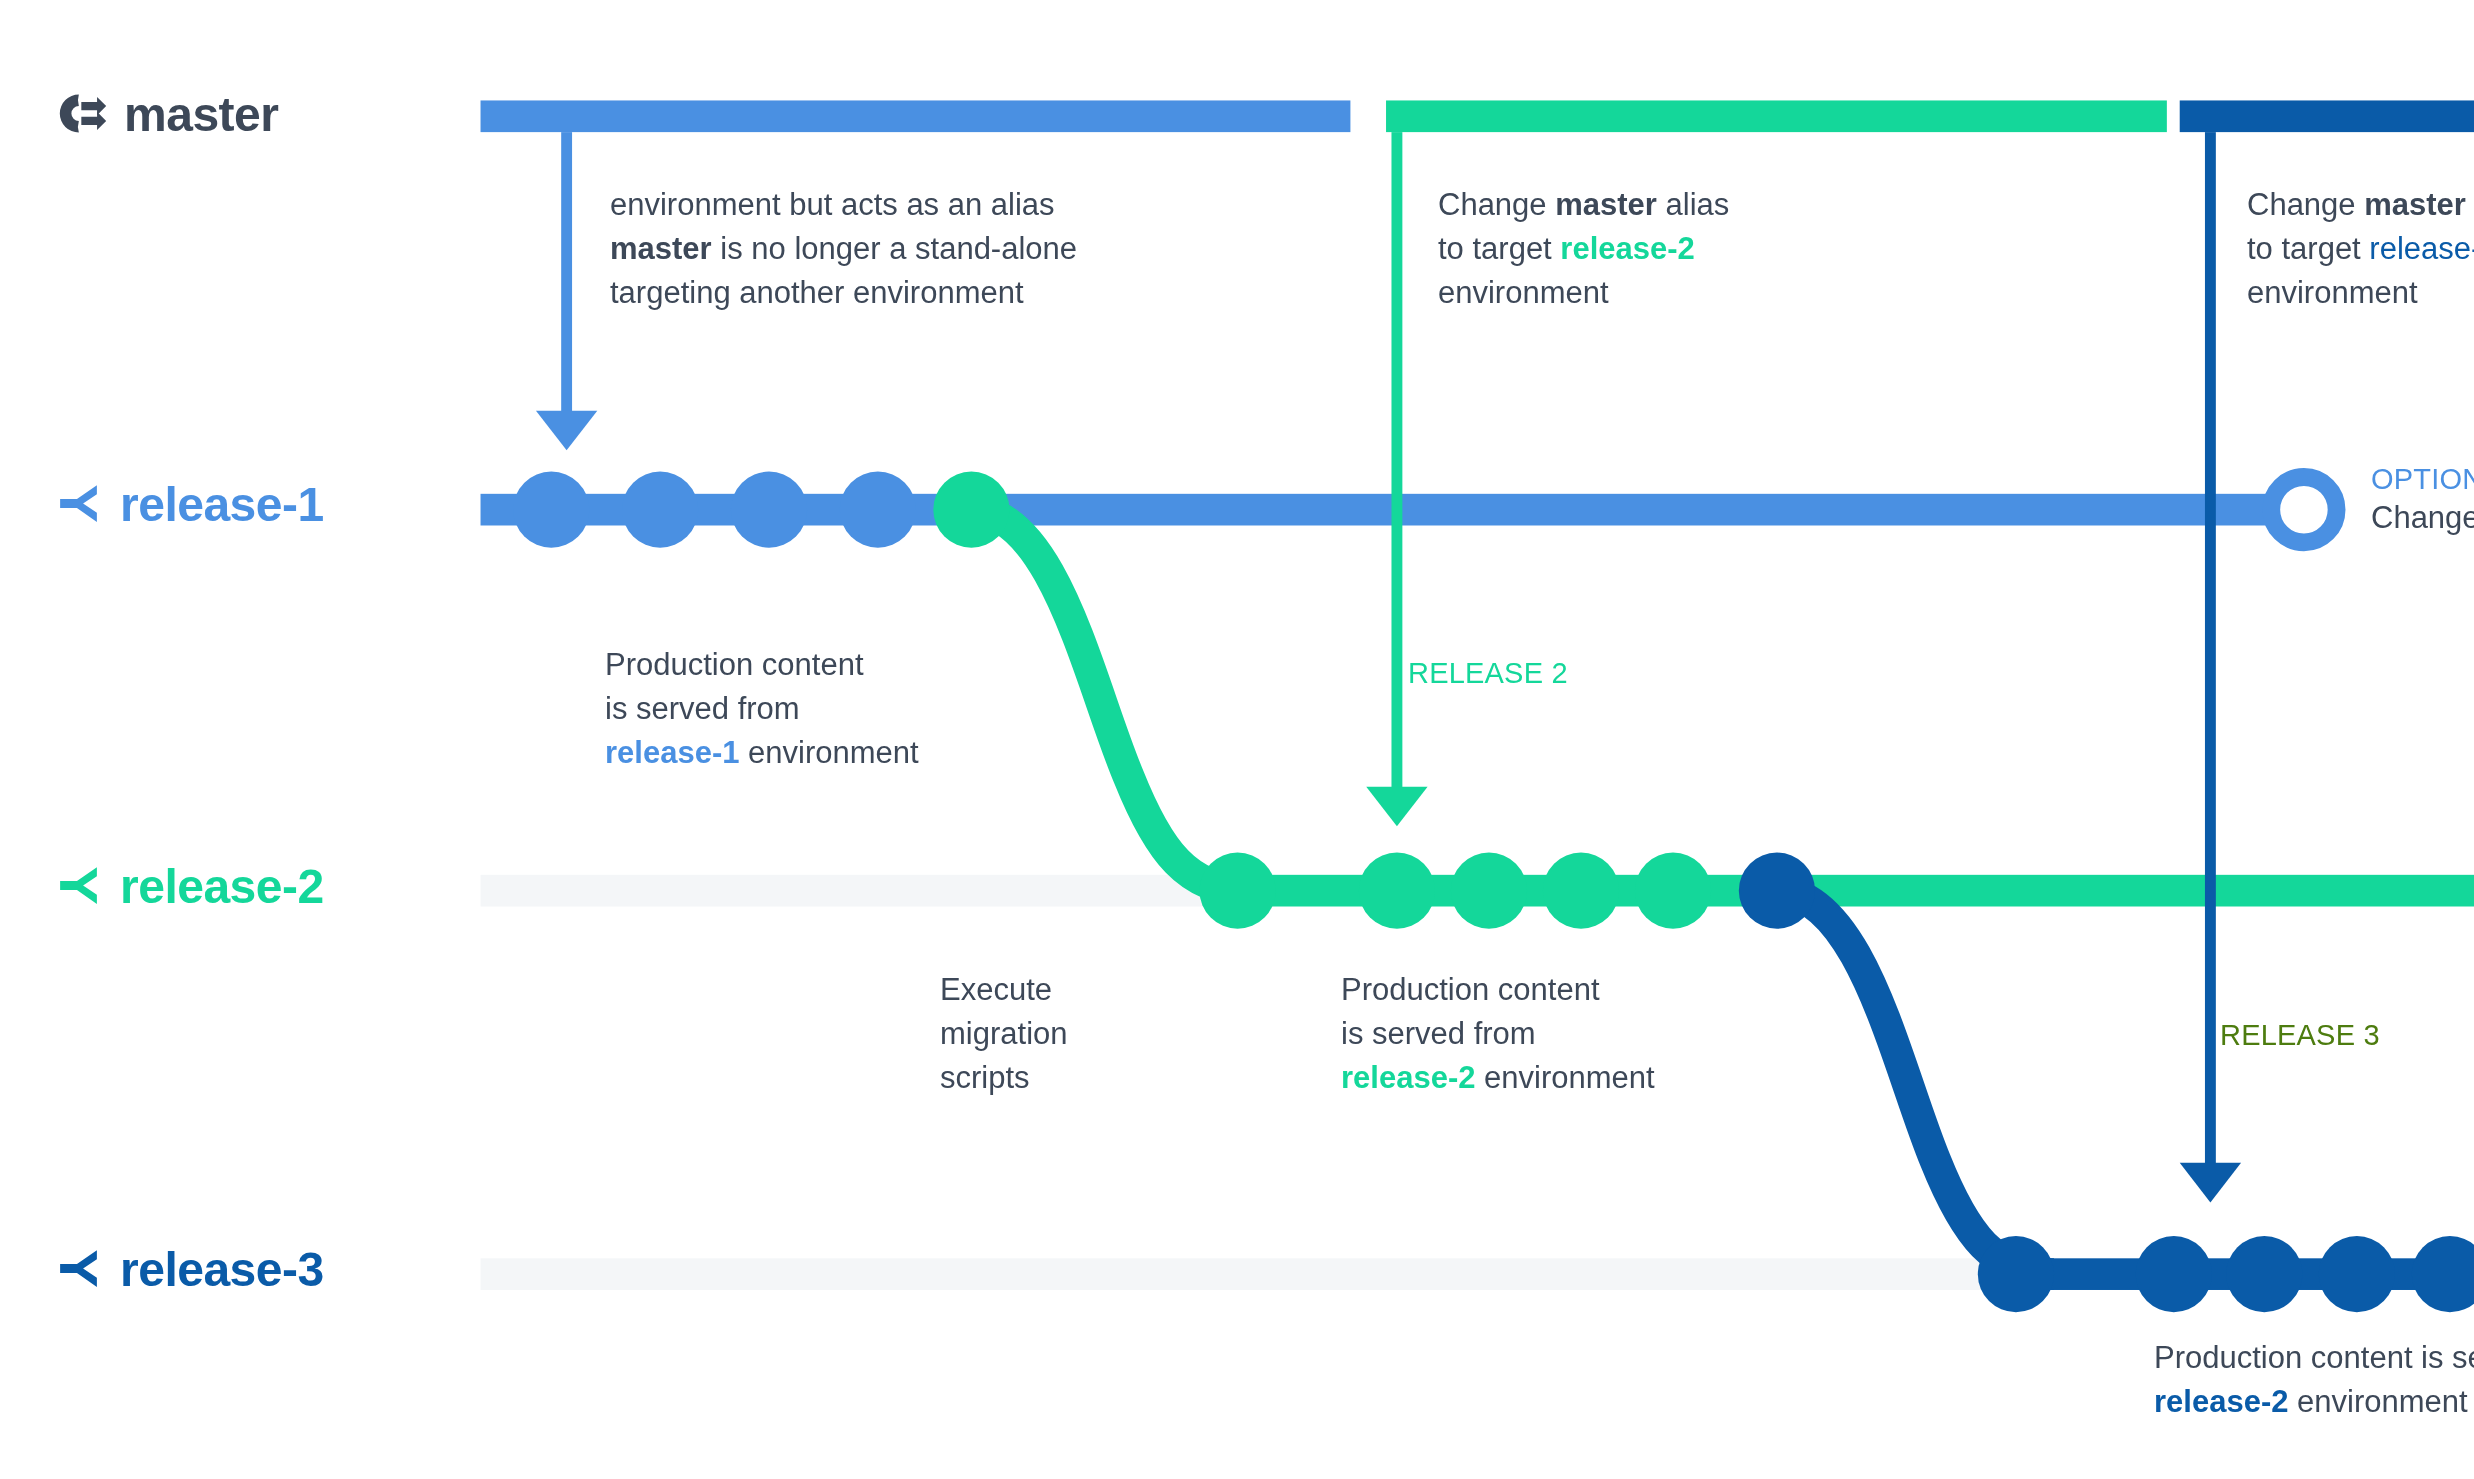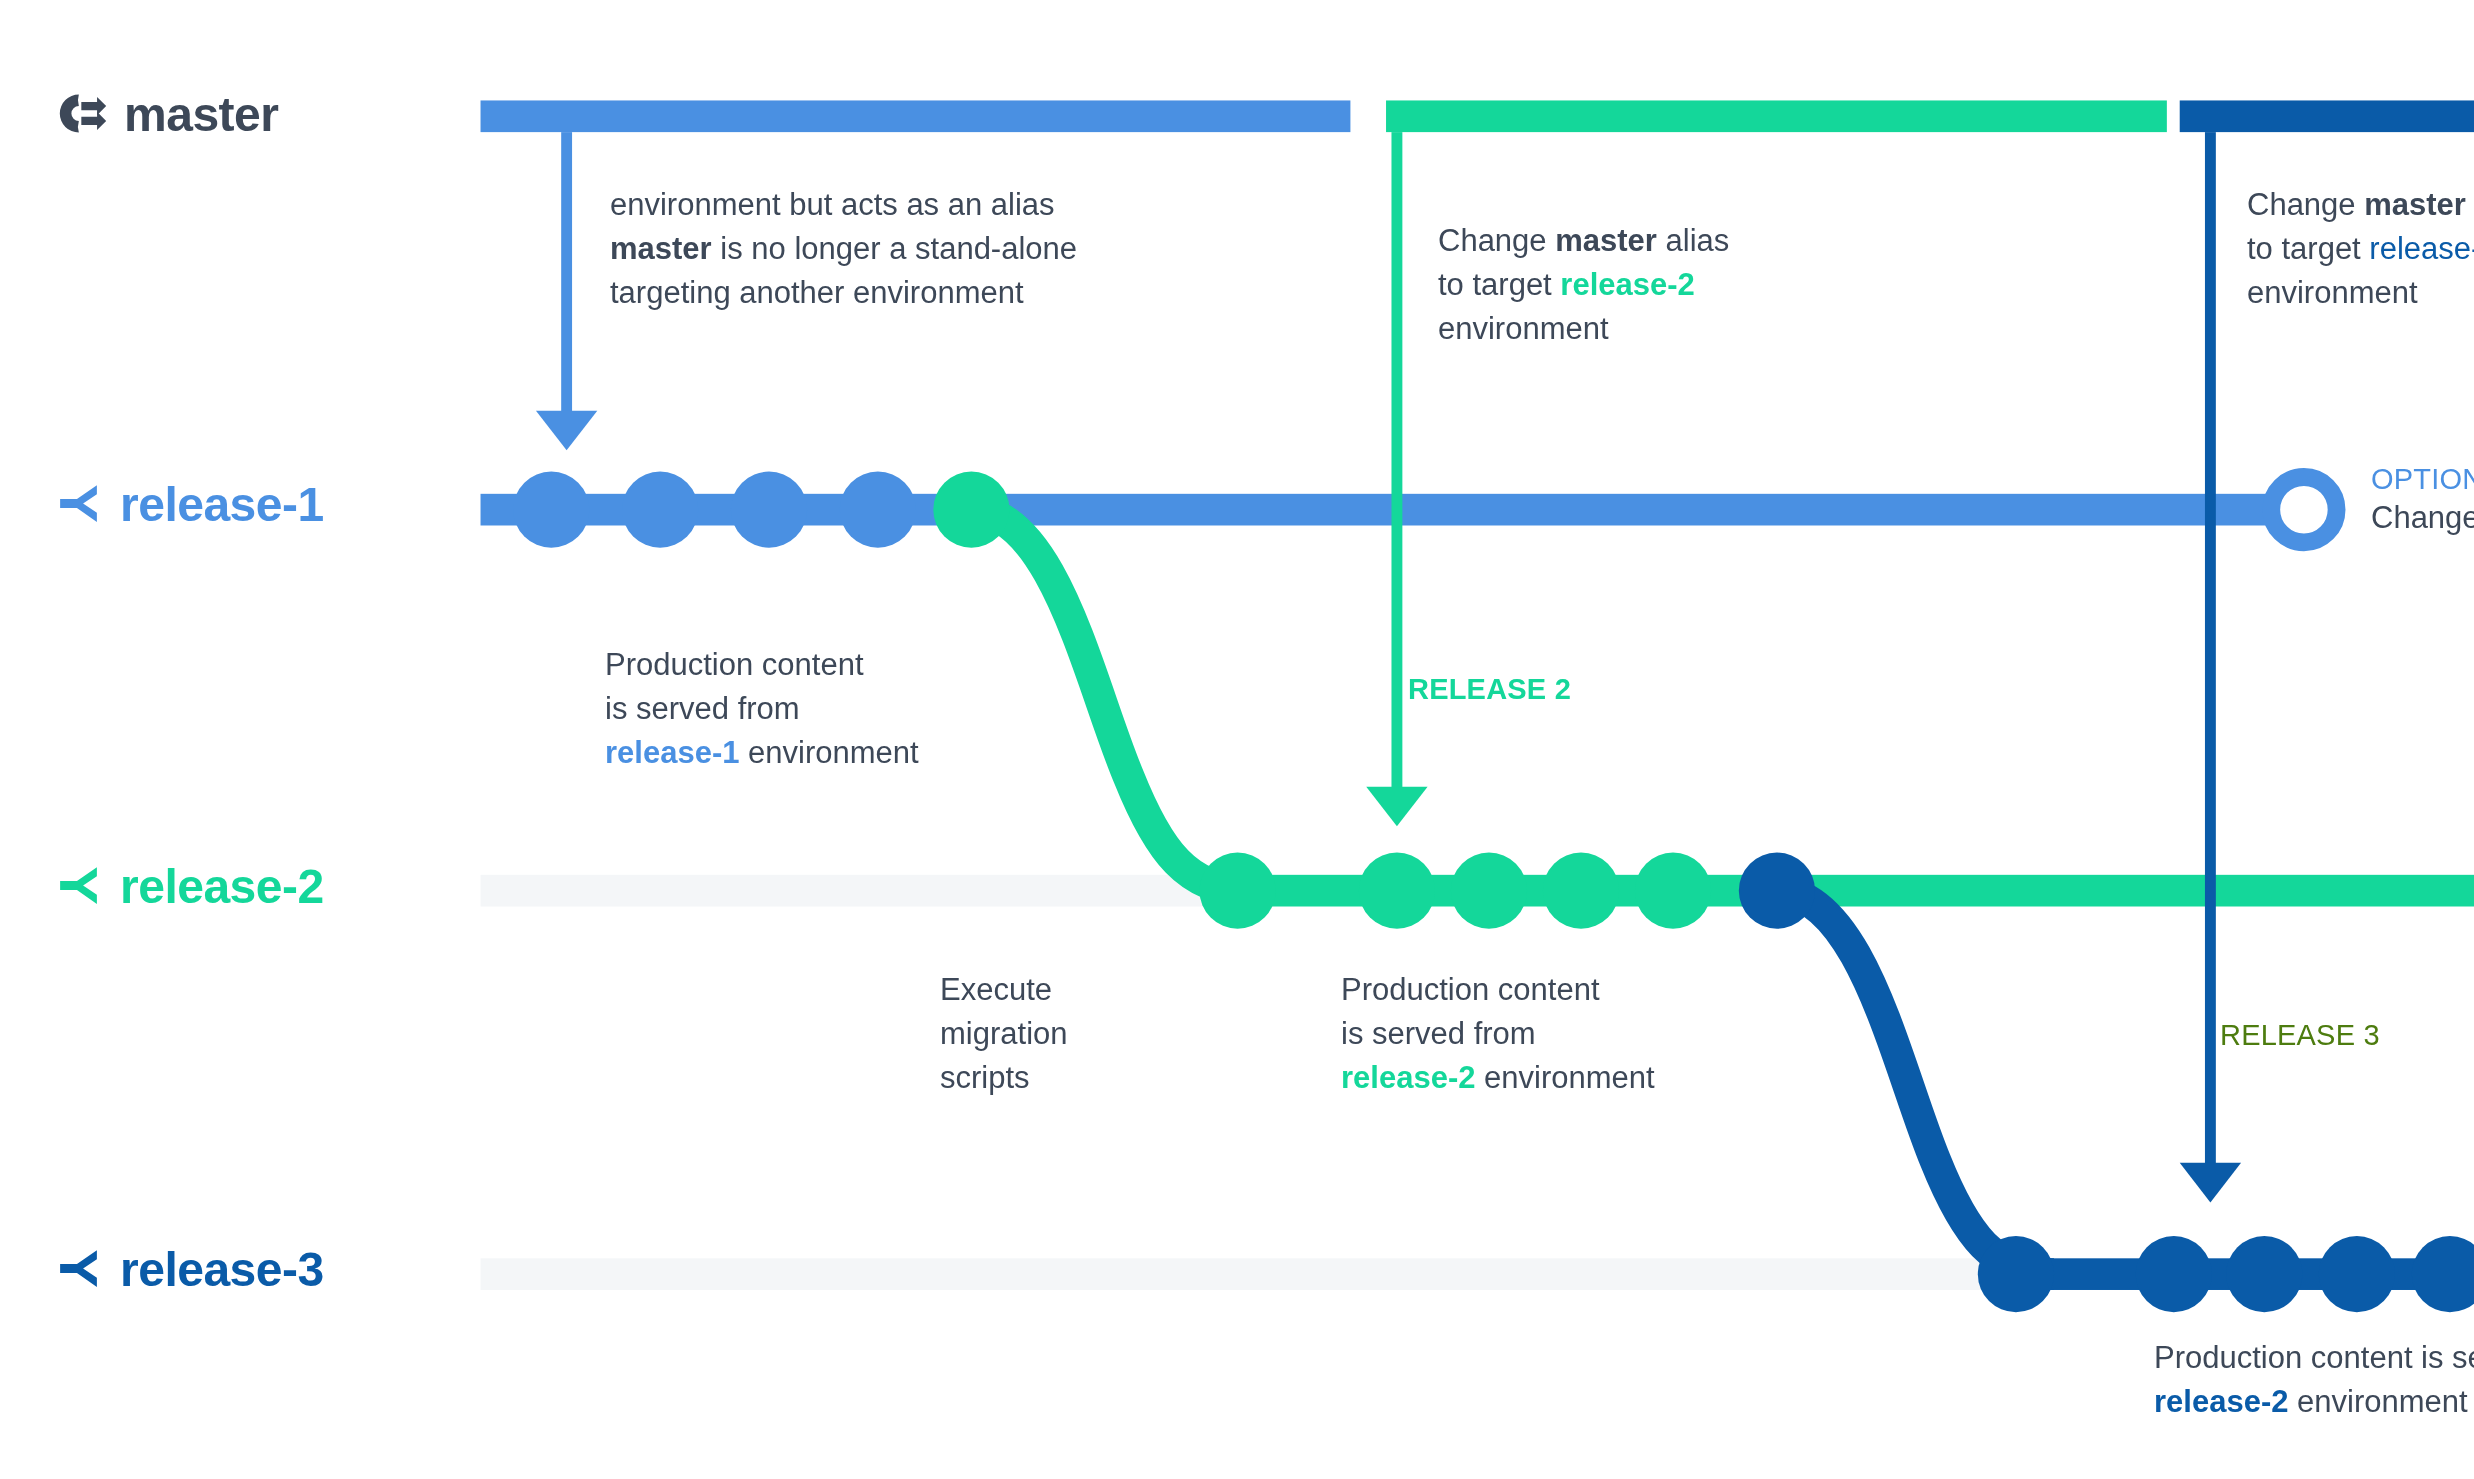--- a/index.html
+++ b/index.html
@@ -184,21 +184,21 @@
     </span>
     <span class="lbl-text" style="color:#0a5ba8;">release-3</span>
   </div>
 
   <div class="note" style="left:610px; top:183px; width:643px;">
     <div>environment but acts as an alias</div>
     <div><b>master</b><span> is no longer a stand-alone</span></div>
     <div>targeting another environment</div>
   </div>
 
-  <div class="note" style="left:1438px; top:183px; width:594px;margin-top:36px;">
+  <div class="note" style="left:1438px; top:183px; width:594px;">
     <div><span>Change </span><b>master</b><span> alias</span></div>
     <div><span>to target </span><span class="c-green">release-2</span></div>
     <div>environment</div>
   </div>
 
   <div class="note" style="left:2247px; top:183px; width:619px;">
     <div><span>Change </span><b>master</b><span> alias</span></div>
     <div><span>to target </span><span class="c-navy-r">release-3</span></div>
     <div>environment</div>
   </div>
@@ -209,21 +209,21 @@
       <span>Change </span><span class="c-blue">release-1</span>
     </div>
   </div>
 
   <div class="note" style="left:605px; top:643px; width:520px;">
     <div>Production content</div>
     <div>is served from</div>
     <div><span class="c-blue">release-1</span><span> environment</span></div>
   </div>
 
-  <div class="tag green" style="left:1408px; top:671px;font-weight:bold;">RELEASE 2</div>
+  <div class="tag green" style="left:1408px; top:655px;">RELEASE 2</div>
 
   <div class="tag navy" style="left:2220px; top:1017px;">RELEASE 3</div>
 
   <div class="note ralign" style="left:940px; top:968px; width:346px;">
     <div>Execute</div>
     <div>migration</div>
     <div>scripts</div>
   </div>
 
   <div class="note" style="left:1341px; top:968px; width:544px;">

